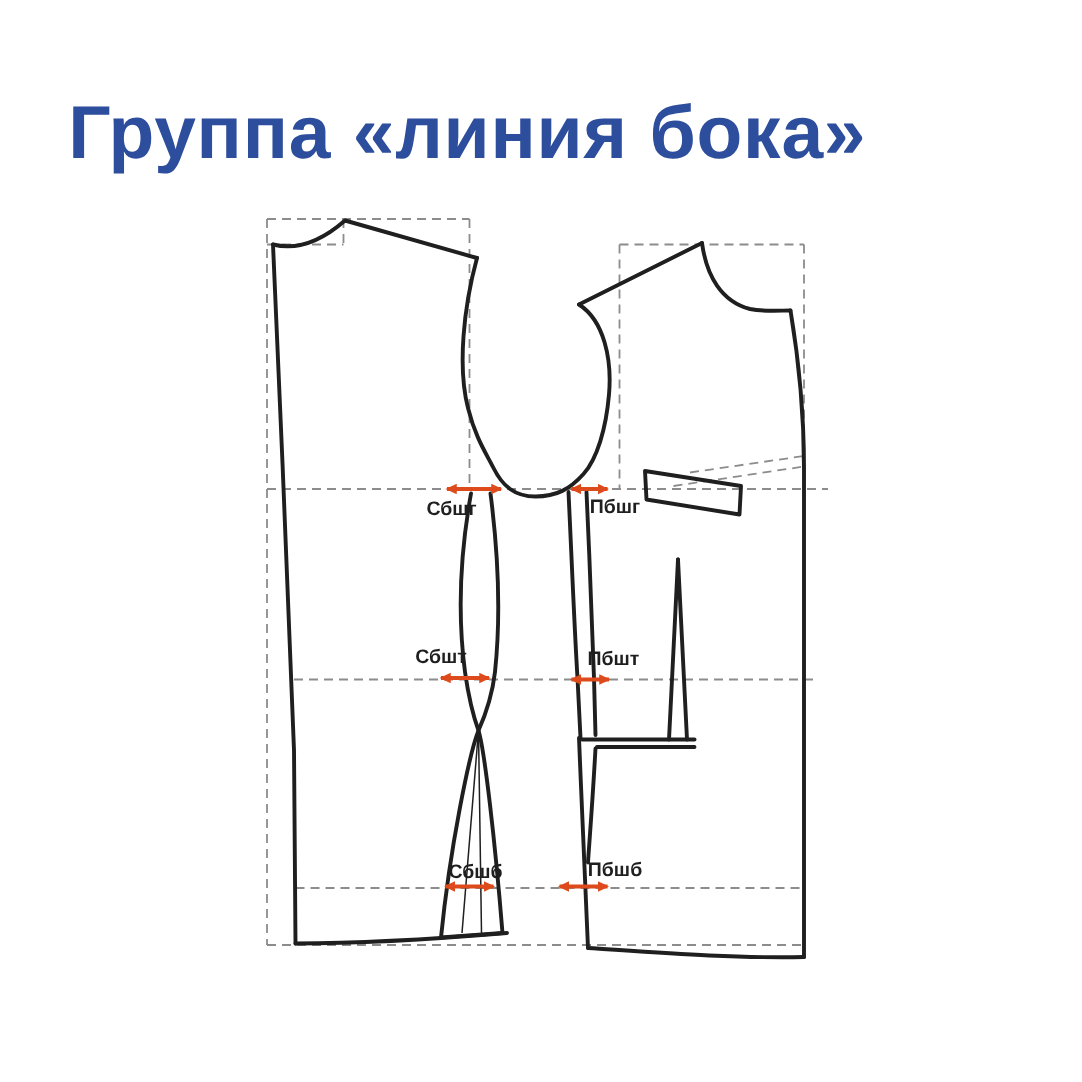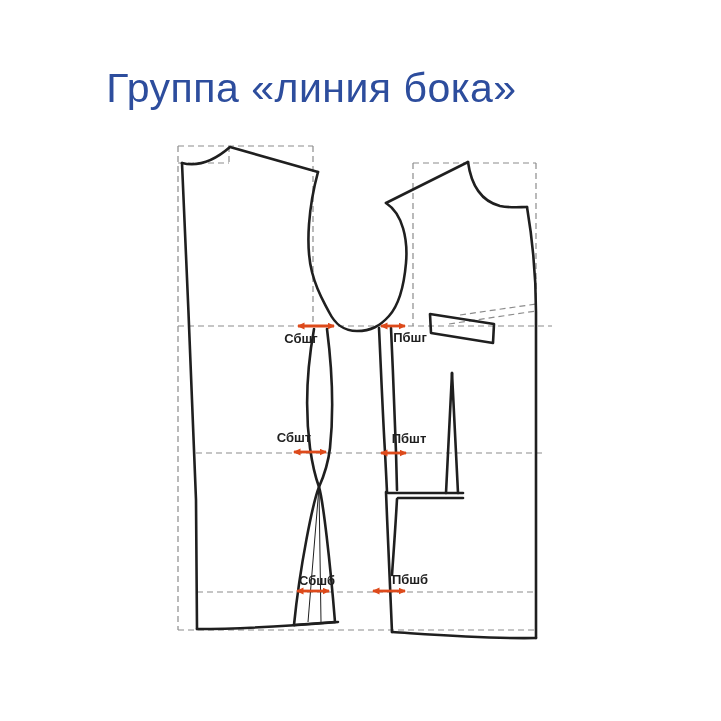--- a/index.html
+++ b/index.html
@@ -11,21 +11,21 @@
   }
   *{margin:0;padding:0;box-sizing:border-box;}
   html,body{width:721px;height:721px;background:var(--bg);overflow:hidden;}
   #stage{
     position:relative;width:721px;height:721px;background:var(--bg);
     font-family:"Liberation Sans",sans-serif;
   }
   #title{
     position:absolute;left:0;top:62px;width:623px;height:52px;
     display:flex;align-items:center;justify-content:center;
-    color:var(--accent);font-size:41px;font-weight:400;letter-spacing:0.5px;
+    color:var(--accent);font-size:50px;font-weight:700;letter-spacing:0.5px;
   }
   #drawing{position:absolute;left:0;top:0;}
   .guide{stroke:var(--guide);stroke-width:1.2;stroke-dasharray:6 4;fill:none;}
   .outline{stroke:var(--line);stroke-width:2.6;fill:none;stroke-linecap:round;stroke-linejoin:round;}
   .thin{stroke:var(--line);stroke-width:1;fill:none;}
   .marrow{stroke:var(--arrow);stroke-width:2.8;fill:none;}
   .ahead{fill:var(--arrow);}
   .mlabel{font-family:"Liberation Sans",sans-serif;font-size:13px;font-weight:bold;fill:var(--line);text-anchor:middle;}
 </style>
 </head>

